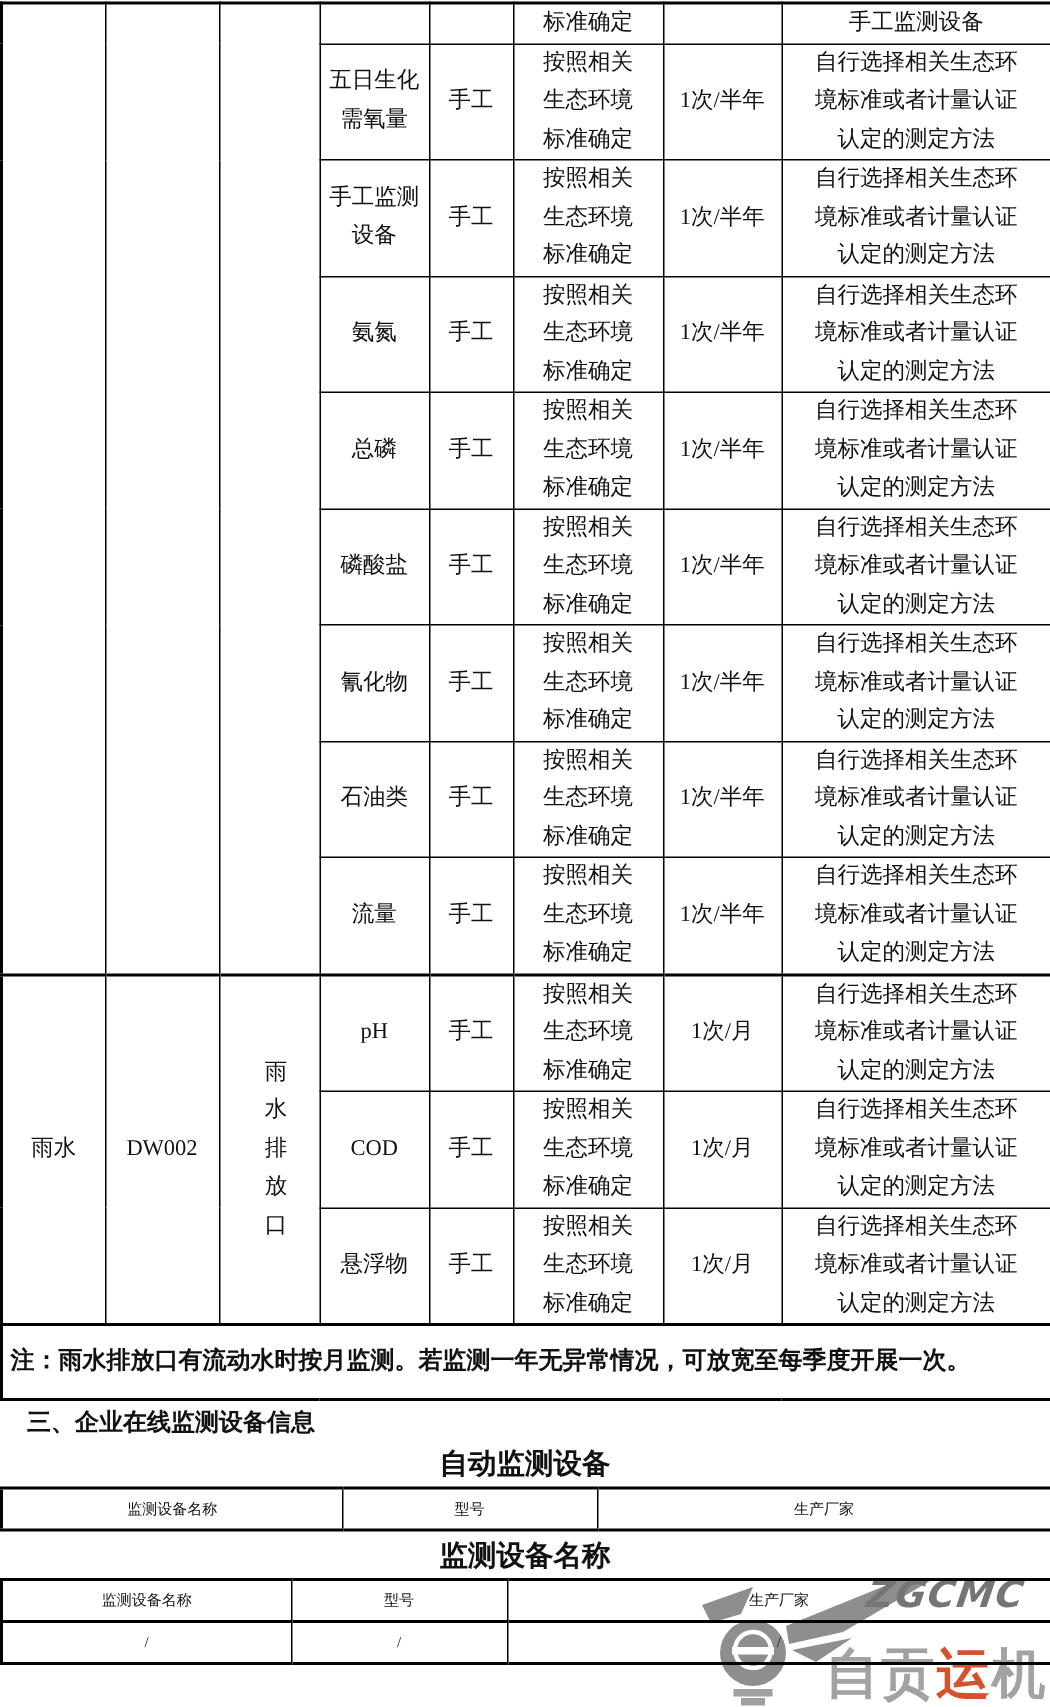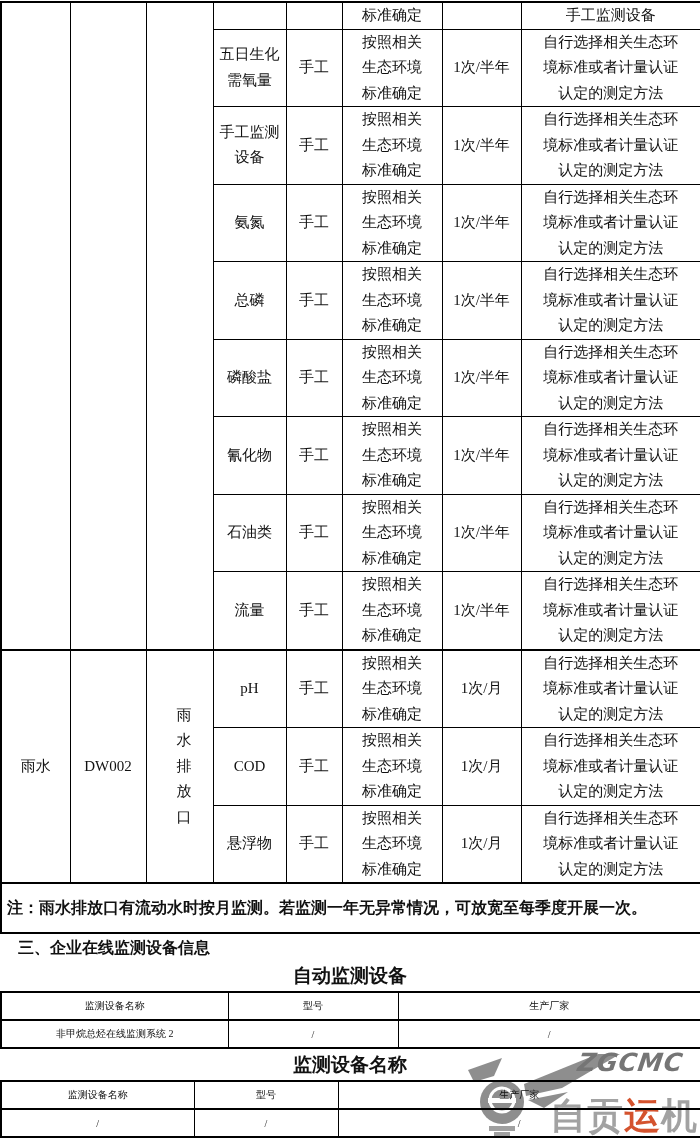--- a/index.html
+++ b/index.html
@@ -185,25 +185,20 @@
         <col style="width:227px">
         <col style="width:170px">
         <col style="width:303px">
       </colgroup>
     <tbody>
         <tr>
       <td>监测设备名称</td>
       <td>型号</td>
       <td>生产厂家</td>
     </tr>
-    <tr>
-      <td>非甲烷总烃在线监测系统 2</td>
-      <td>/</td>
-      <td>/</td>
-    </tr>
   </tbody>
     </table>
 
   <div class="center-title">监测设备名称</div>
 
   <table class="t3">
     <colgroup>
         <col style="width:193px">
         <col style="width:144px">
         <col style="width:363px">

